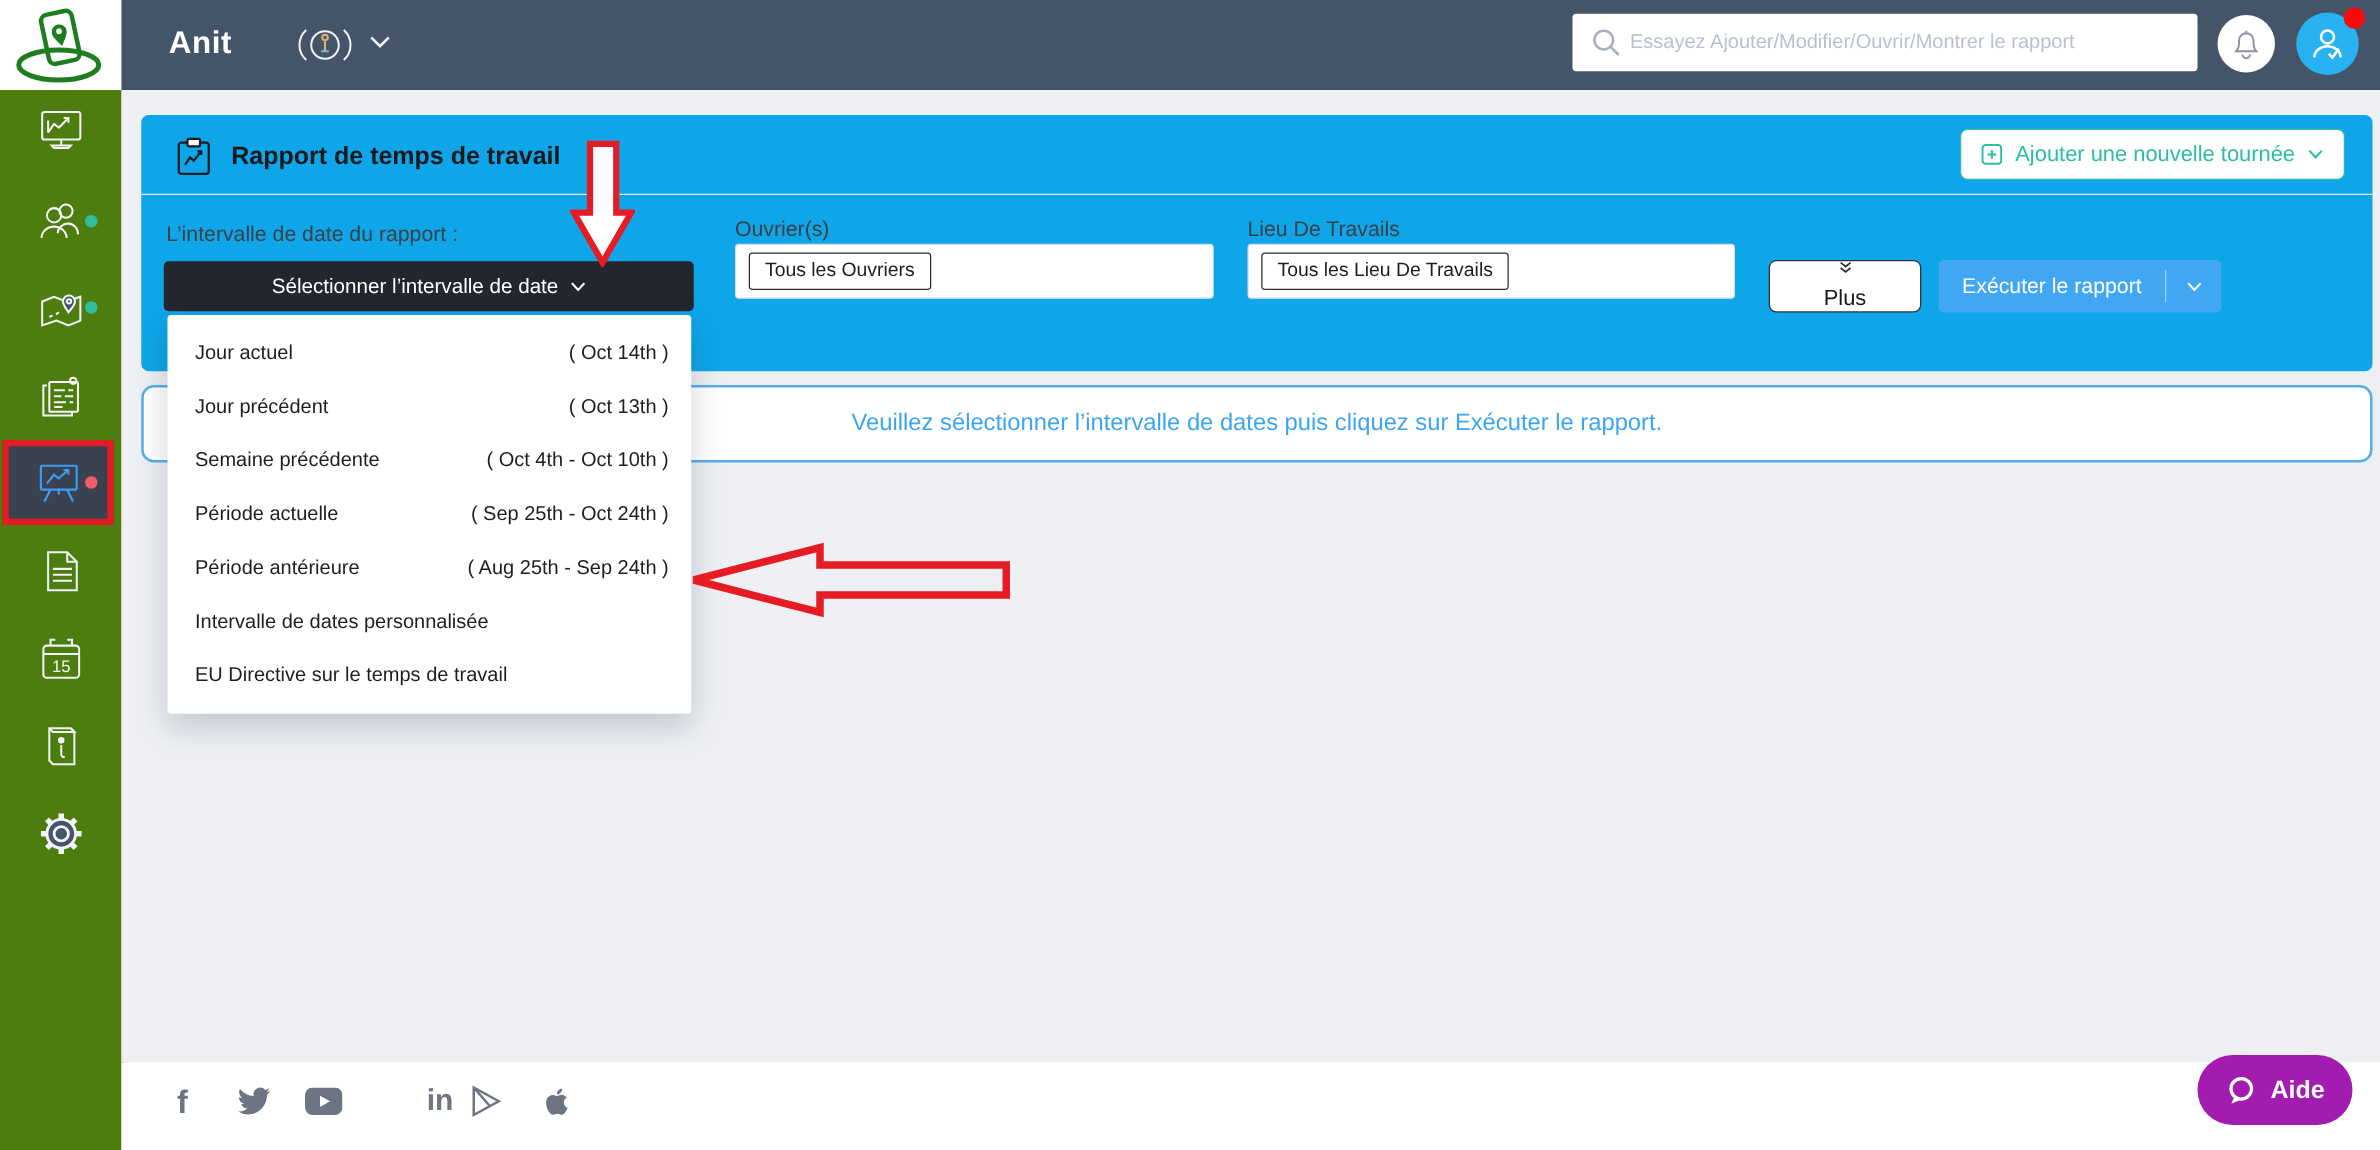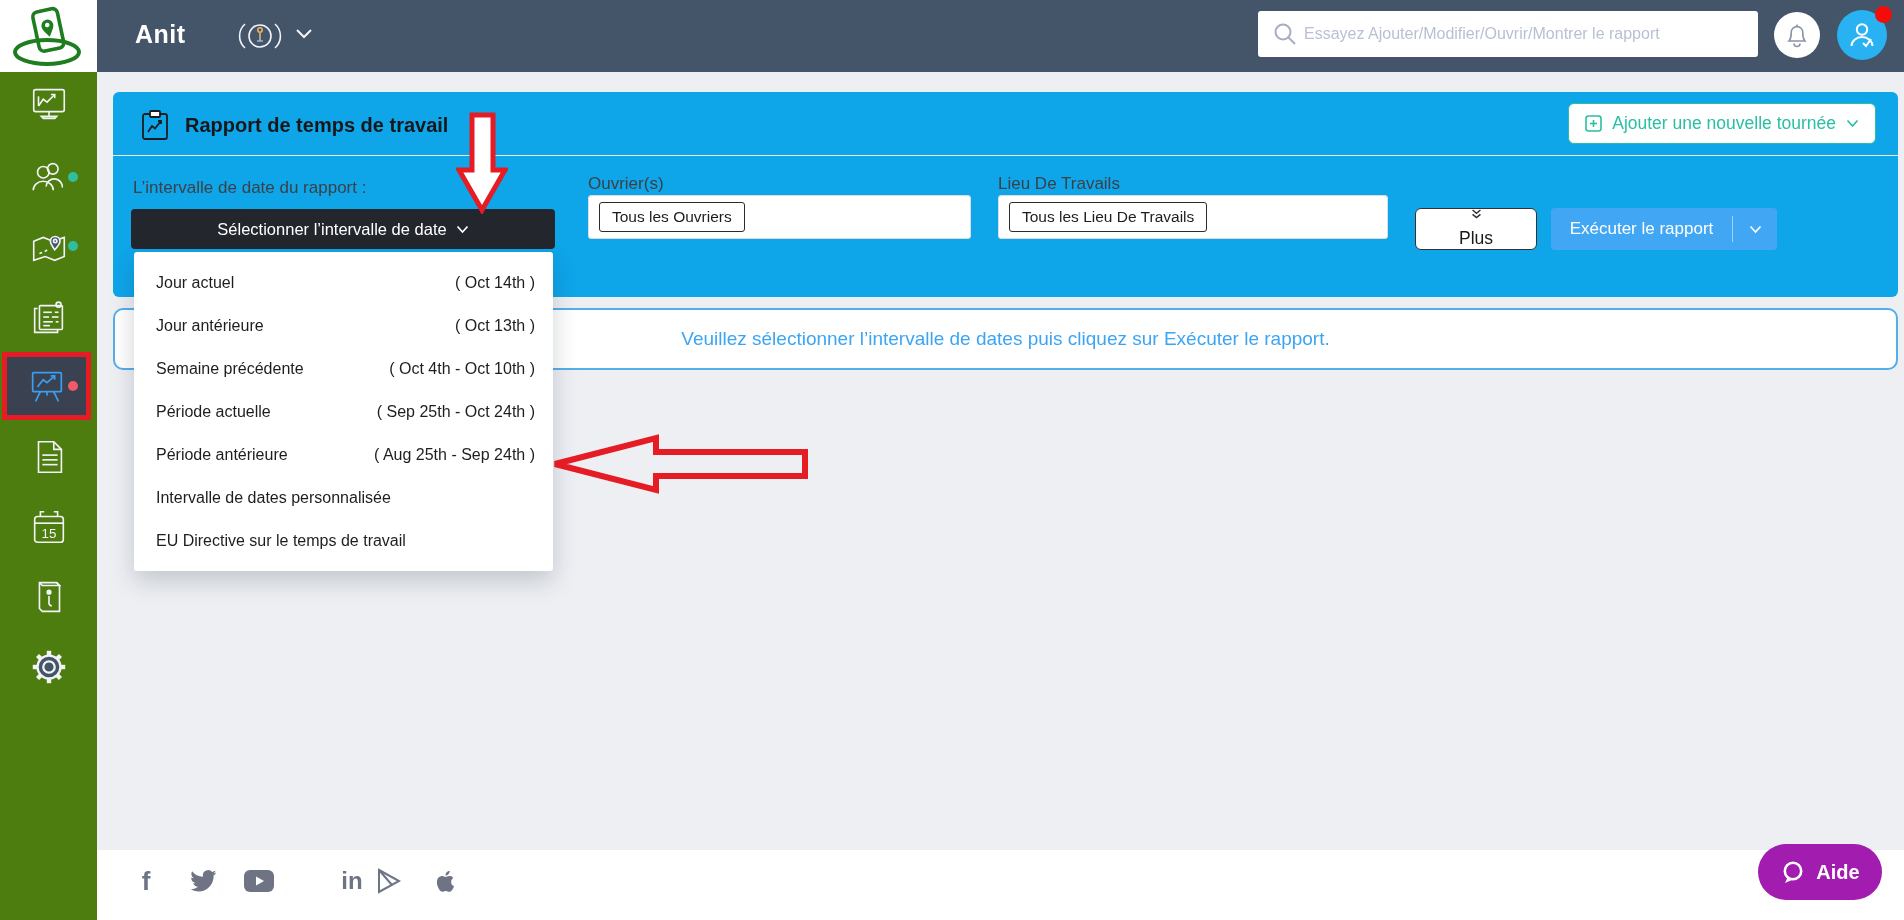--- a/index.html
+++ b/index.html
@@ -303,21 +303,21 @@
     <div class="msg-bar">
       <span class="msg-text">Veuillez sélectionner l’intervalle de dates puis cliquez sur Exécuter le rapport.</span>
     </div>
 
     <div class="date-menu">
       <div class="menu-item">
         <span class="mi-label">Jour actuel</span>
         <span class="mi-range">( Oct 14th )</span>
       </div>
       <div class="menu-item">
-        <span class="mi-label">Jour antérieure</span>
+        <span class="mi-label">Jour précédent</span>
         <span class="mi-range">( Oct 13th )</span>
       </div>
       <div class="menu-item">
         <span class="mi-label">Semaine précédente</span>
         <span class="mi-range">( Oct 4th - Oct 10th )</span>
       </div>
       <div class="menu-item">
         <span class="mi-label">Période actuelle</span>
         <span class="mi-range">( Sep 25th - Oct 24th )</span>
       </div>

